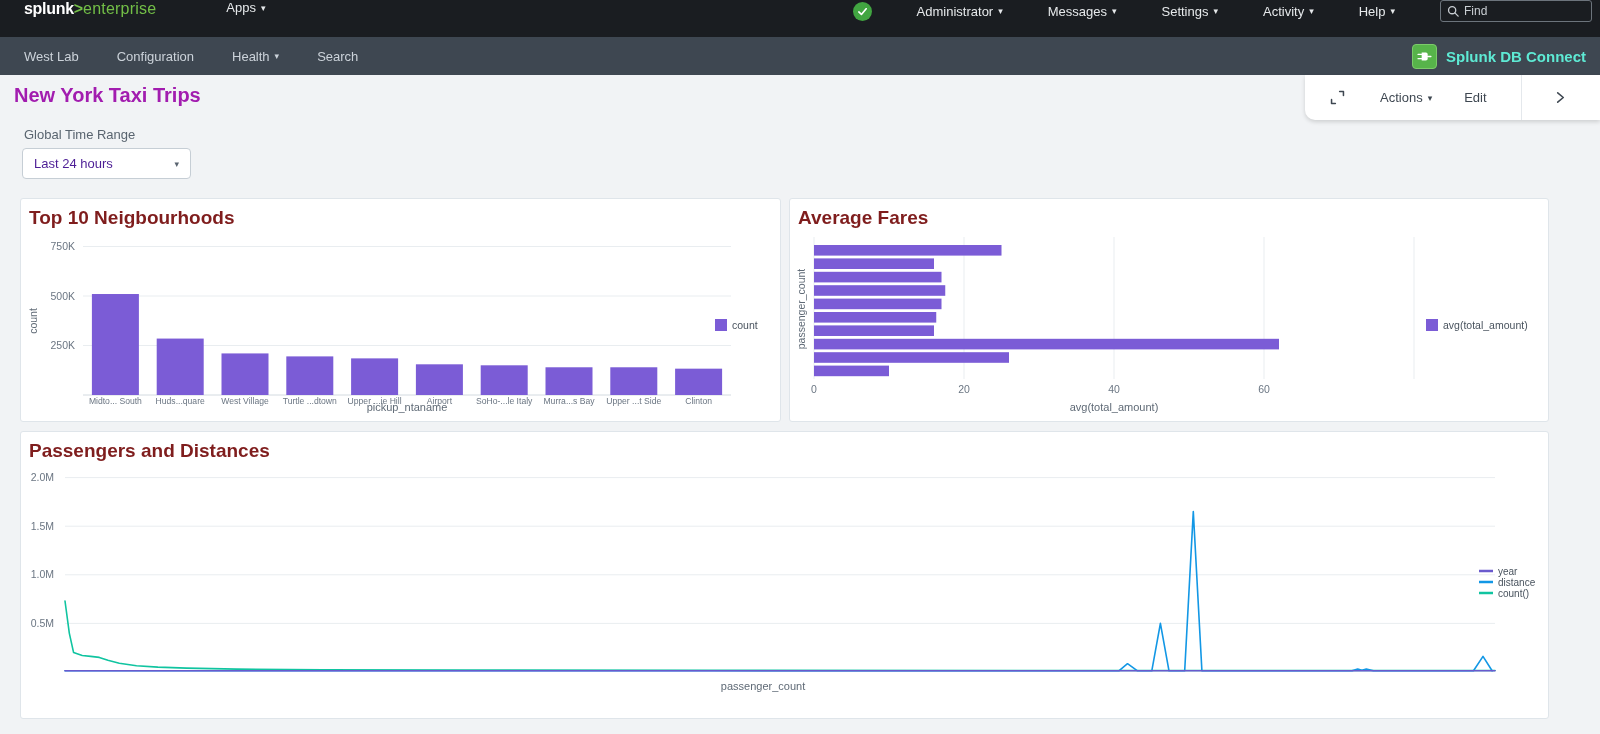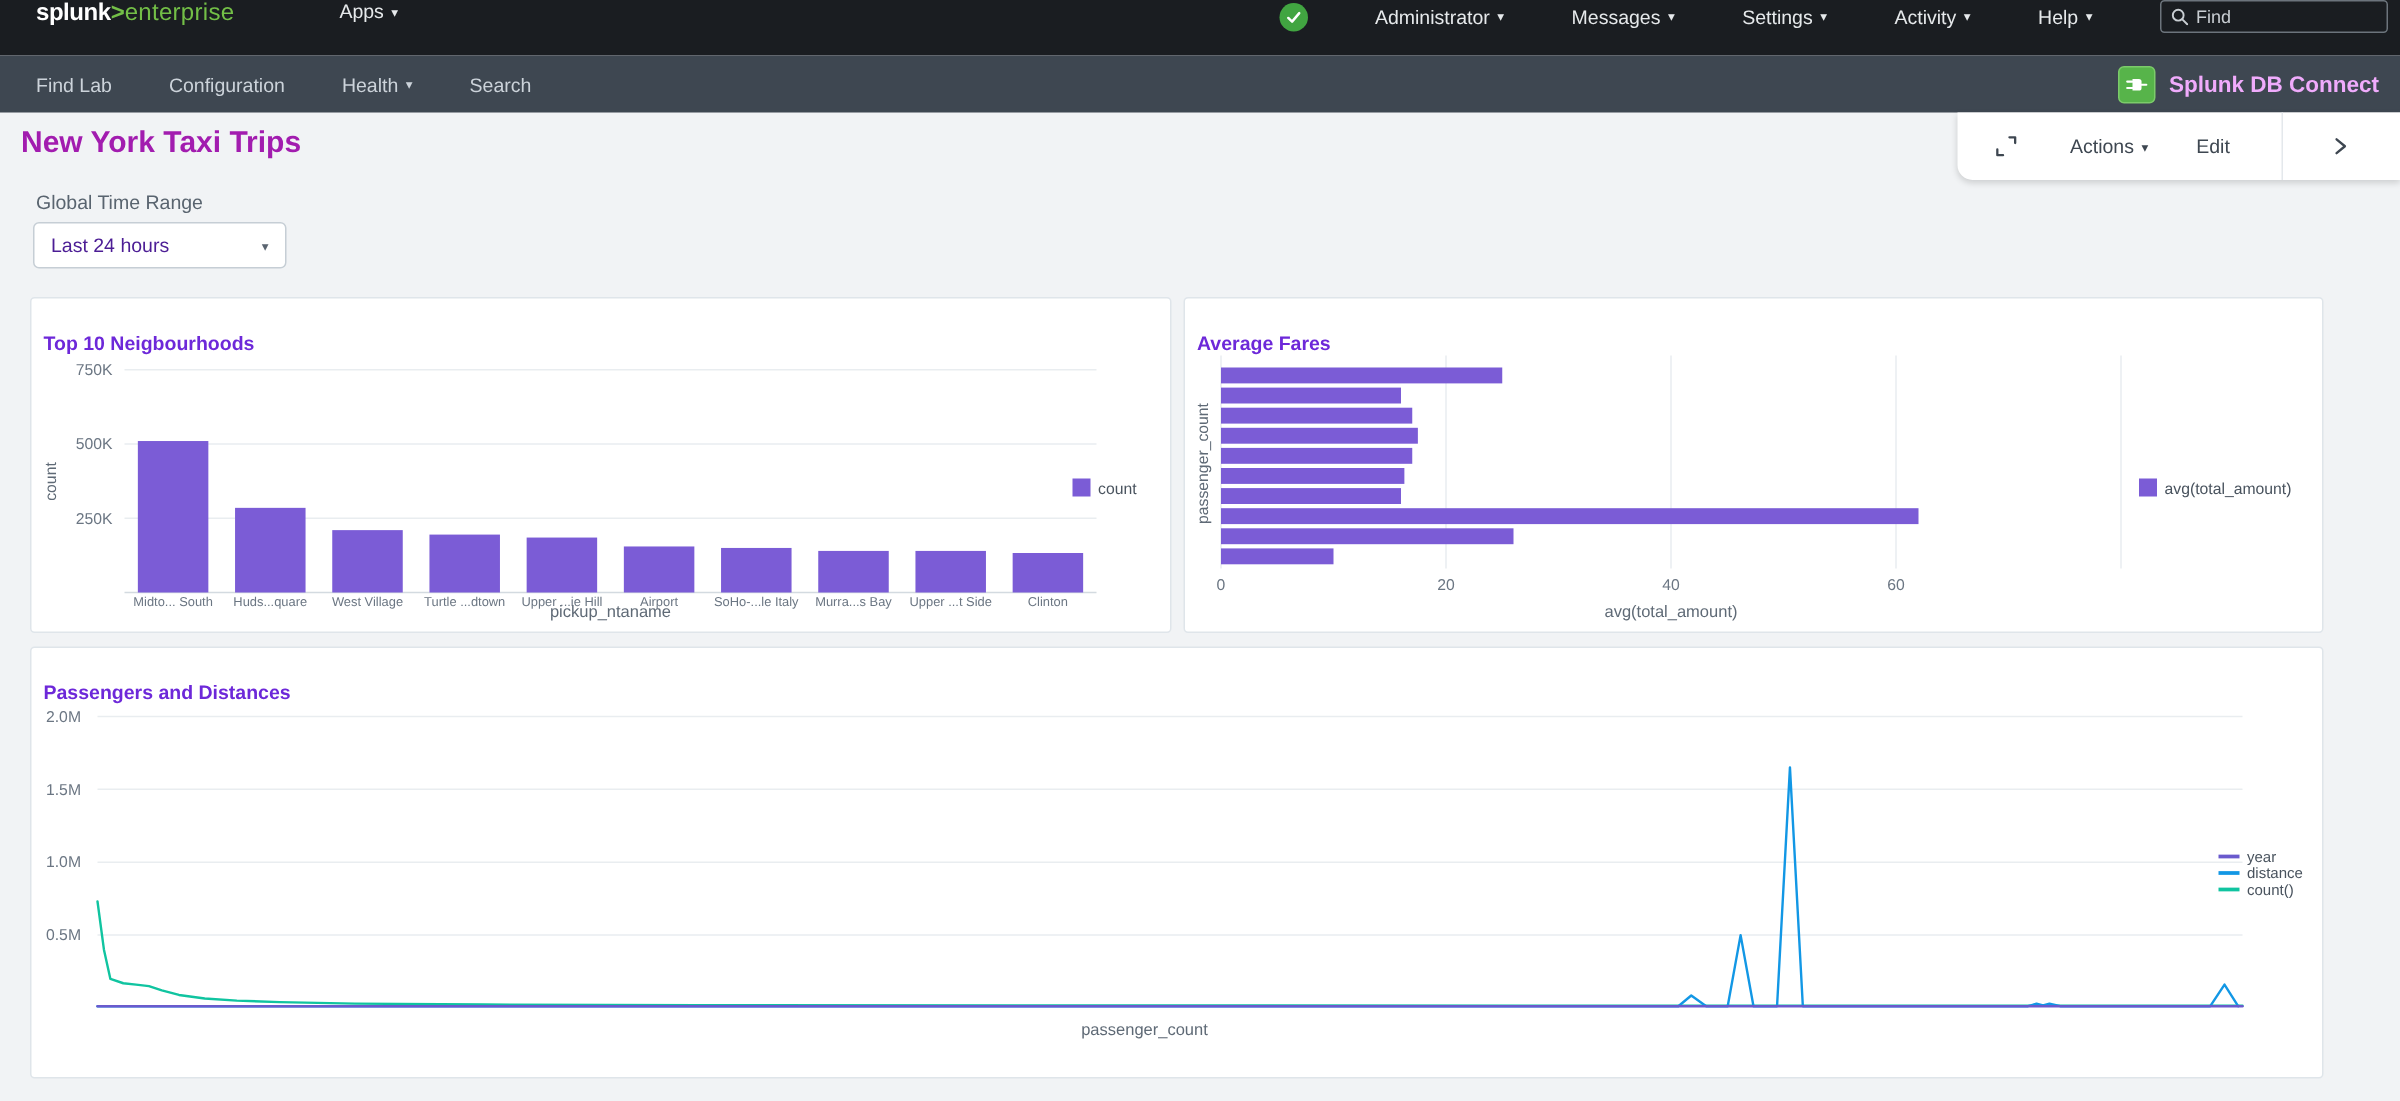--- a/index.html
+++ b/index.html
@@ -28,21 +28,21 @@
 
   
   .appbar { position:absolute; left:0; top:37px; width:1600px; height:38px; background:#3e4751;
             display:flex; align-items:center; padding:0 14px 0 24px; }
   .ab-item { color:#ccd3da; font-size:13px; margin-right:38px; display:flex; align-items:center;
              gap:5px; cursor:pointer; }
   .ab-spacer { flex:1; }
   .ab-app { display:flex; align-items:center; gap:9px; }
   .plug-badge { width:25px; height:25px; border-radius:4px; background:#57b44a; border:1px solid #7ccb6a;
                 display:flex; align-items:center; justify-content:center; }
-  .ab-app-title { color:#f0abfc; font-size:15px; font-weight:bold; }
+  .ab-app-title { color:#5eead4; font-size:15px; font-weight:bold; }
 
   
   .float-toolbar { position:absolute; left:1305px; top:75px; width:295px; height:45px; background:#ffffff;
                    border-bottom-left-radius:10px; box-shadow:0 2px 4px rgba(0,0,0,0.15);
                    display:flex; align-items:center; z-index:5; }
   .ft-expand { margin-left:24px; cursor:pointer; display:flex; }
   .ft-item { color:#3e4751; font-size:13px; display:flex; align-items:center; gap:5px; cursor:pointer; }
   .ft-actions { margin-left:34px; }
   .ft-edit { margin-left:32px; }
   .ft-divider { width:1px; height:45px; background:#e4e8ec; margin-left:34px; }
@@ -52,21 +52,21 @@
   .page-title { position:absolute; left:14px; top:84px; font-size:20px; font-weight:bold; color:#a21caf; }
   .gtr-label { position:absolute; left:24px; top:127px; font-size:13px; color:#59646f; }
   .time-dd { position:absolute; left:22px; top:148px; width:169px; height:31px; background:#ffffff;
              border:1px solid #c6ced5; border-radius:4px; display:flex; align-items:center;
              padding:0 11px; cursor:pointer; }
   .time-dd .val { font-size:13px; color:#4c1d95; flex:1; }
   .time-dd .caret { color:#5a6470; font-size:9px; }
 
   
   .panel { position:absolute; background:#ffffff; border:1px solid #dfe5ea; border-radius:3px; }
-  .panel-title { position:absolute; left:8px; top:22px; font-size:13px; font-weight:bold; color:#6d28d9; z-index:2; }
+  .panel-title { position:absolute; left:8px; top:8px; font-size:19px; font-weight:bold; color:#7f1d1d; z-index:2; }
   .panel svg { position:absolute; left:0; top:0; }
   #panel1 { left:20px; top:198px; width:761px; height:224px; }
   #panel2 { left:789px; top:198px; width:760px; height:224px; }
   #panel3 { left:20px; top:431px; width:1529px; height:288px; }
 </style>
 </head>
 <body>
 
 <div class="topbar">
   <div class="logo">
@@ -104,21 +104,21 @@
         <circle cx="6" cy="6" r="4.2" fill="none" stroke="#c9ced3" stroke-width="1.5"></circle>
         <line x1="9.2" y1="9.2" x2="13" y2="13" stroke="#c9ced3" stroke-width="1.5" stroke-linecap="round"></line>
       </svg>
       <input type="text" placeholder="Find" style="">
     </div>
   </div>
 </div>
 
 <div class="appbar">
   <div class="ab-item">
-    <span>Find Lab</span>
+    <span>West Lab</span>
   </div>
   <div class="ab-item">
     <span>Configuration</span>
   </div>
   <div class="ab-item caret">
     <span>Health</span>
   </div>
   <div class="ab-item">
     <span>Search</span>
   </div>

